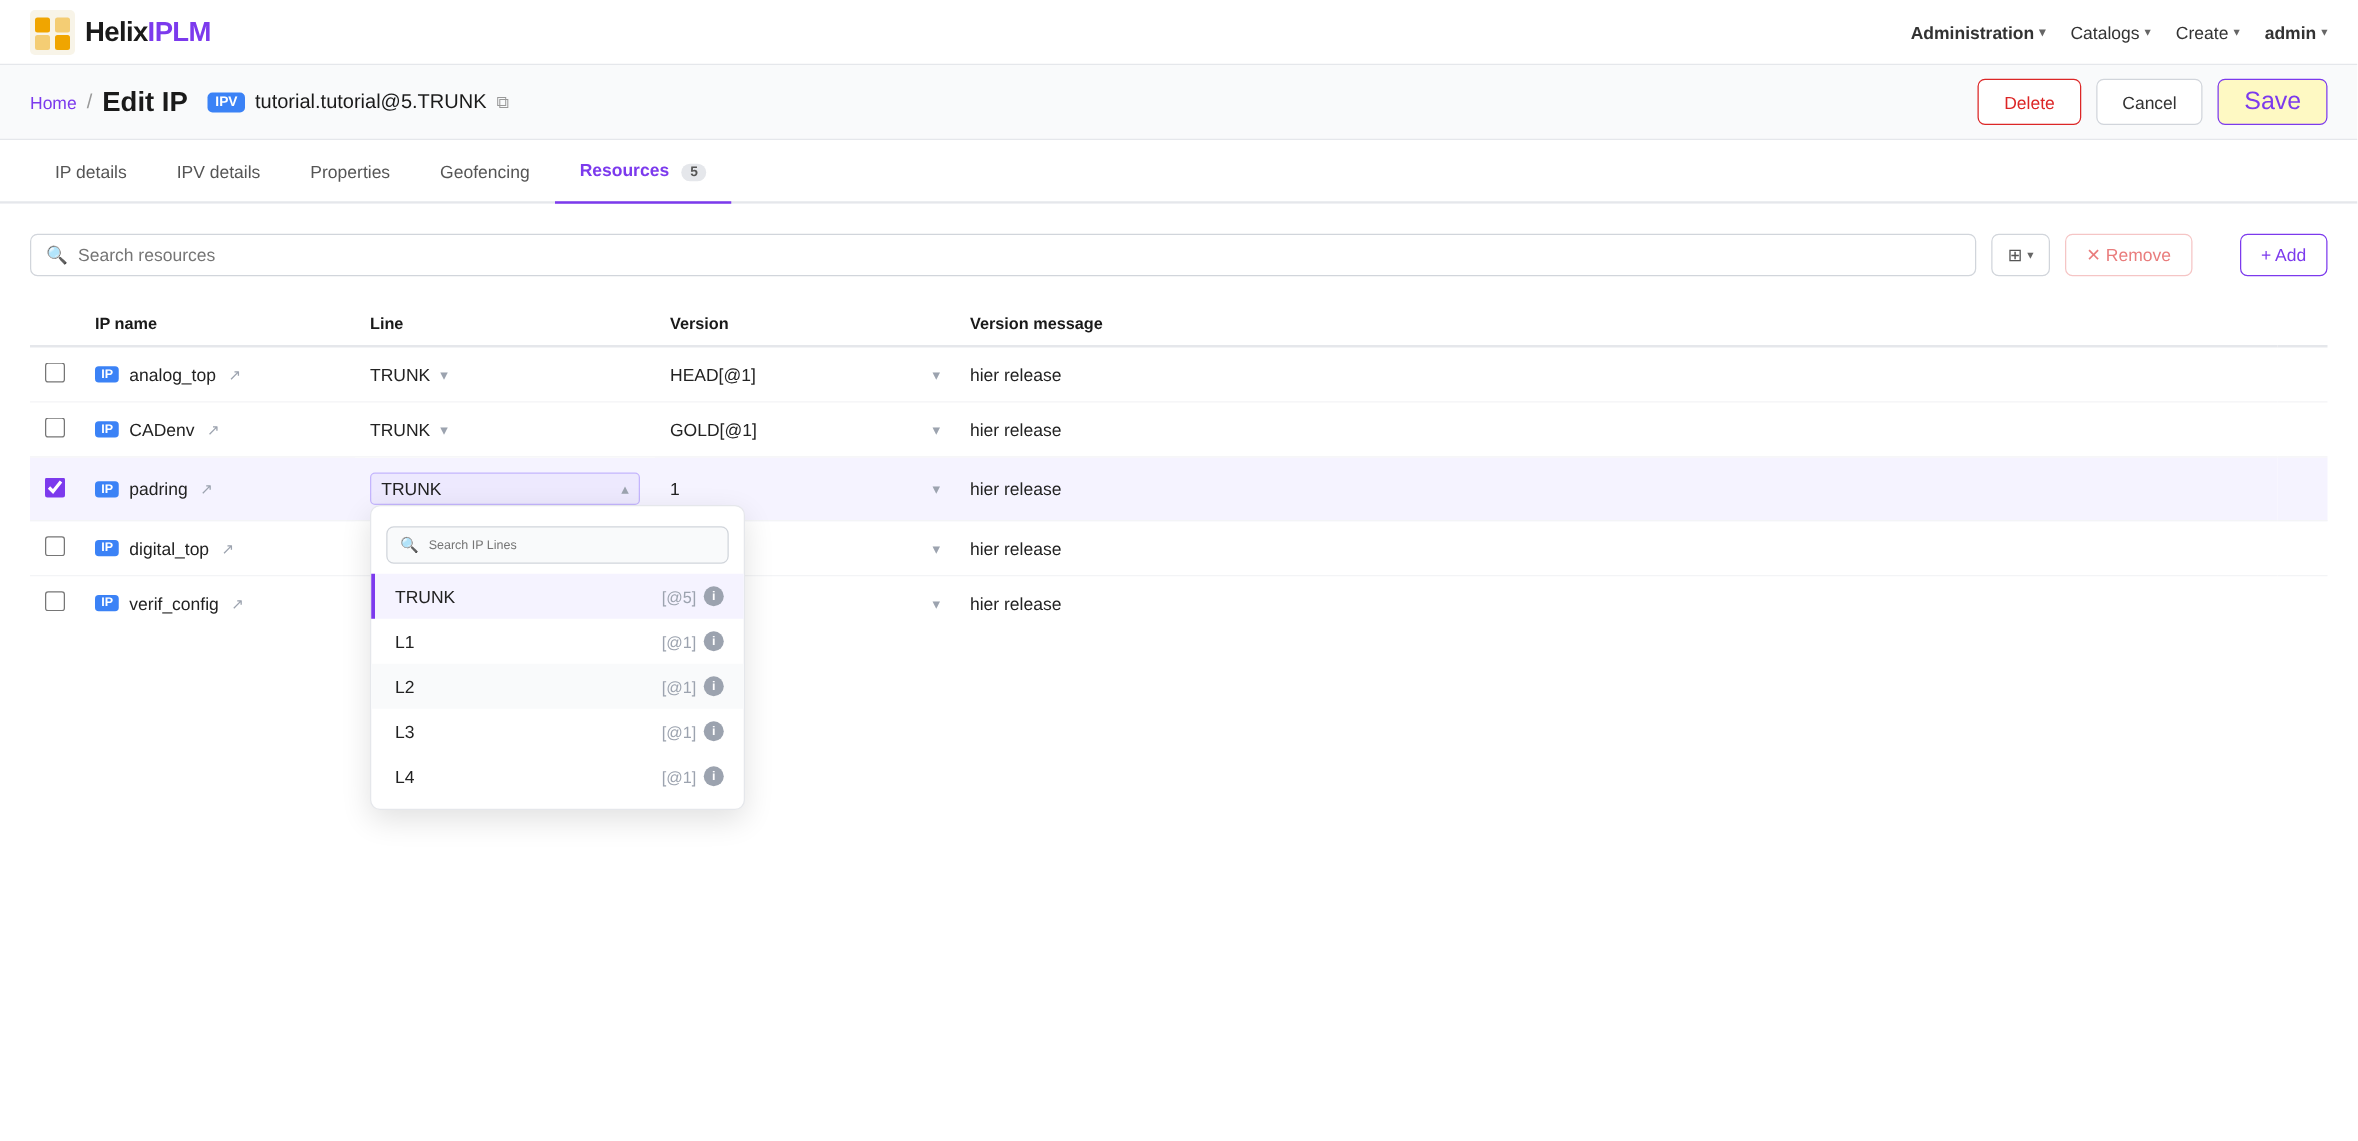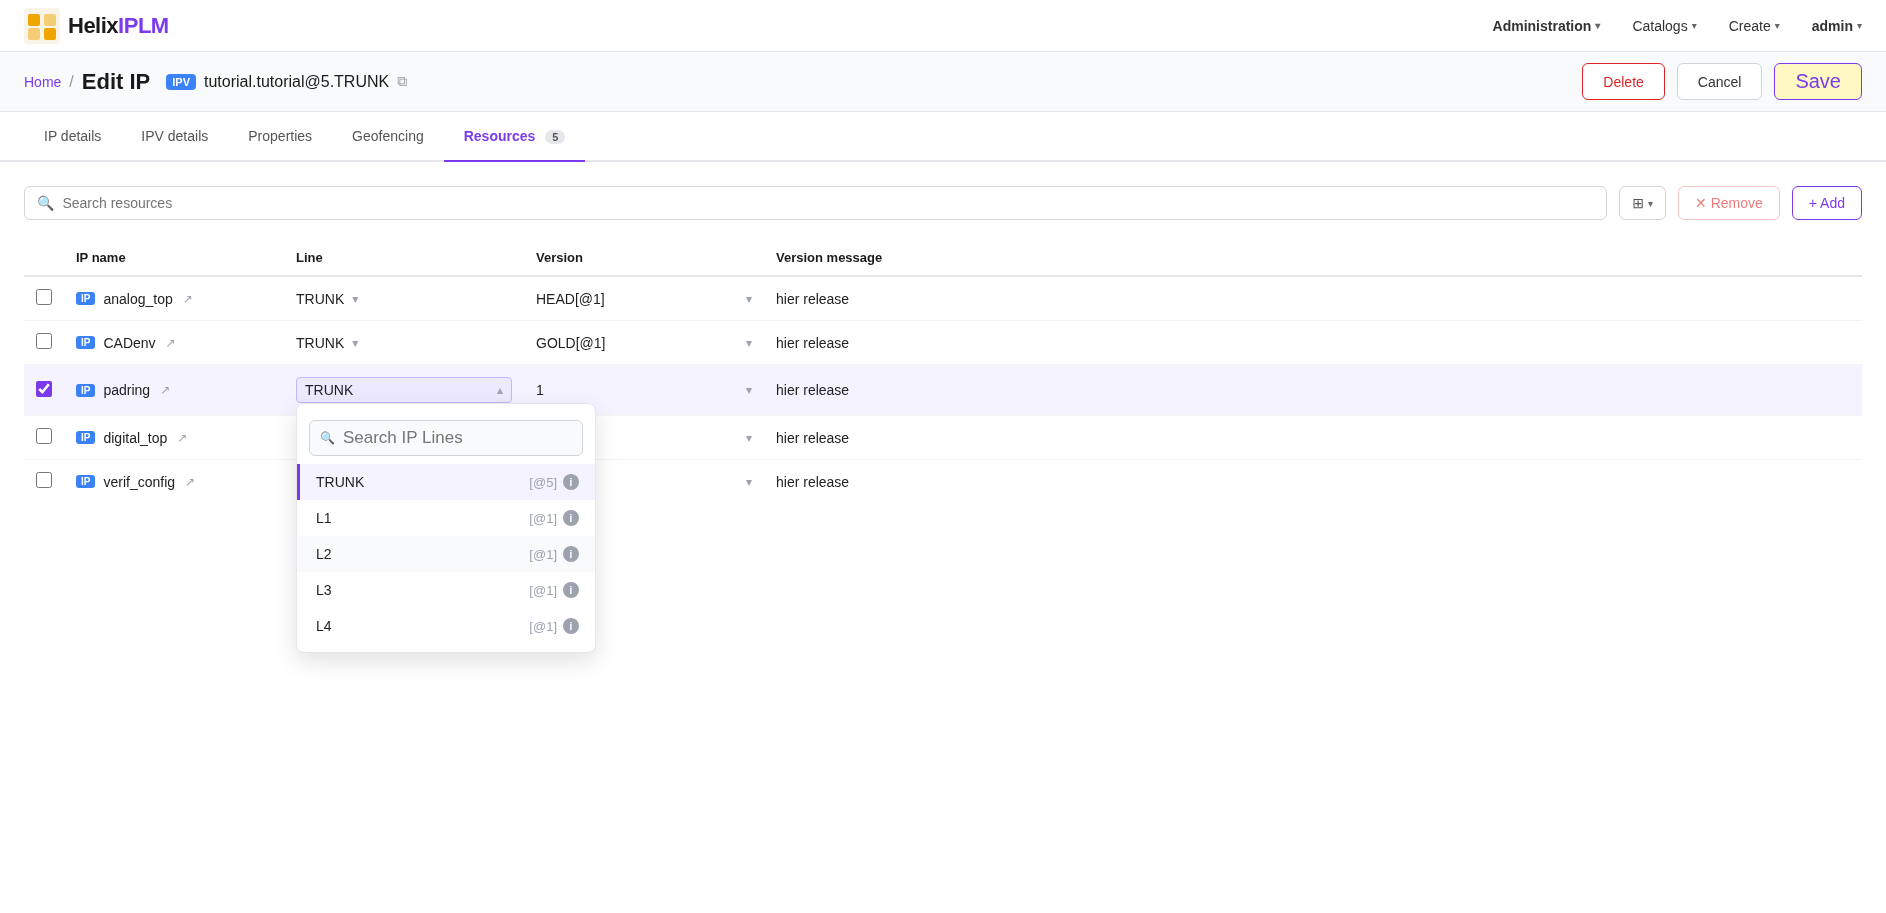--- a/index.html
+++ b/index.html
@@ -9,21 +9,21 @@
     .top-nav {
       display: flex; align-items: center; justify-content: space-between;
       padding: 0 24px; height: 52px; border-bottom: 1px solid #e5e7eb;
       background: #fff;
     }
     .logo { display: flex; align-items: center; gap: 8px; }
     .logo-icon { width: 36px; height: 36px; }
     .logo-text { font-size: 22px; font-weight: 700; letter-spacing: -0.5px; }
     .logo-text span.helix { color: #1a1a1a; }
     .logo-text span.iplm { color: #7c3aed; }
-    .nav-right { display: flex; align-items: center; gap: 32px; }
+    .nav-right { display: flex; align-items: center; gap: 20px; }
     .nav-item { display: flex; align-items: center; gap: 4px; cursor: pointer; font-size: 14px; color: #333; }
     .chevron { font-size: 10px; color: #666; }
     .nav-admin { font-weight: 600; }
 
     
     .breadcrumb-bar {
       display: flex; align-items: center; justify-content: space-between;
       padding: 0 24px; height: 60px; background: #f9fafb; border-bottom: 1px solid #e5e7eb;
     }
     .breadcrumb { display: flex; align-items: center; gap: 8px; justify-content: flex-end; }
@@ -90,21 +90,21 @@
       color: #555;
     }
     .btn-remove {
       border: 1.5px solid #f0a0a0; color: #dc2626; background: #fff;
       padding: 8px 16px; border-radius: 6px; cursor: pointer; font-size: 14px;
       display: flex; align-items: center; gap: 4px; opacity: 0.6;
     }
     .btn-add {
       border: 1.5px solid #7c3aed; color: #7c3aed; background: #fff;
       padding: 8px 16px; border-radius: 6px; cursor: pointer; font-size: 14px;
-      display: flex; align-items: center; gap: 4px;
+      display: flex; align-items: center; gap: 4px; margin-left: 26px;
     }
 
     
     .resources-table { width: 100%; border-collapse: collapse; }
     .resources-table th {
       text-align: left; padding: 10px 12px; font-size: 13px; font-weight: 600;
       color: #1a1a1a; border-bottom: 2px solid #e5e7eb;
     }
     .resources-table td { padding: 12px 12px; font-size: 14px; color: #222; vertical-align: middle; }
     .resources-table tr { border-bottom: 1px solid #f3f4f6; }
@@ -135,21 +135,21 @@
       box-shadow: 0 8px 24px rgba(0,0,0,0.12);
       width: 300px;
       padding: 8px 0;
     }
     .dropdown-search {
       display: flex; align-items: center; gap: 8px;
       margin: 8px 12px; border: 1px solid #d1d5db; border-radius: 6px;
       padding: 7px 10px; background: #f9fafb;
     }
     .dropdown-search-input {
-      border: none; outline: none; font-size: 17px; background: transparent; width: 100%; color: #333;
+      border: none; outline: none; font-size: 10px; background: transparent; width: 100%; color: #333;
     }
     .dropdown-item {
       display: flex; align-items: center; justify-content: space-between;
       padding: 10px 16px; cursor: pointer; font-size: 14px; color: #222;
       border-left: 3px solid transparent;
     }
     .dropdown-item.selected { background: #f5f3ff; border-left-color: #7c3aed; }
     .dropdown-item-left { display: flex; align-items: center; gap: 8px; }
     .dropdown-item-version { color: #9ca3af; font-size: 13px; }
     .info-icon {

